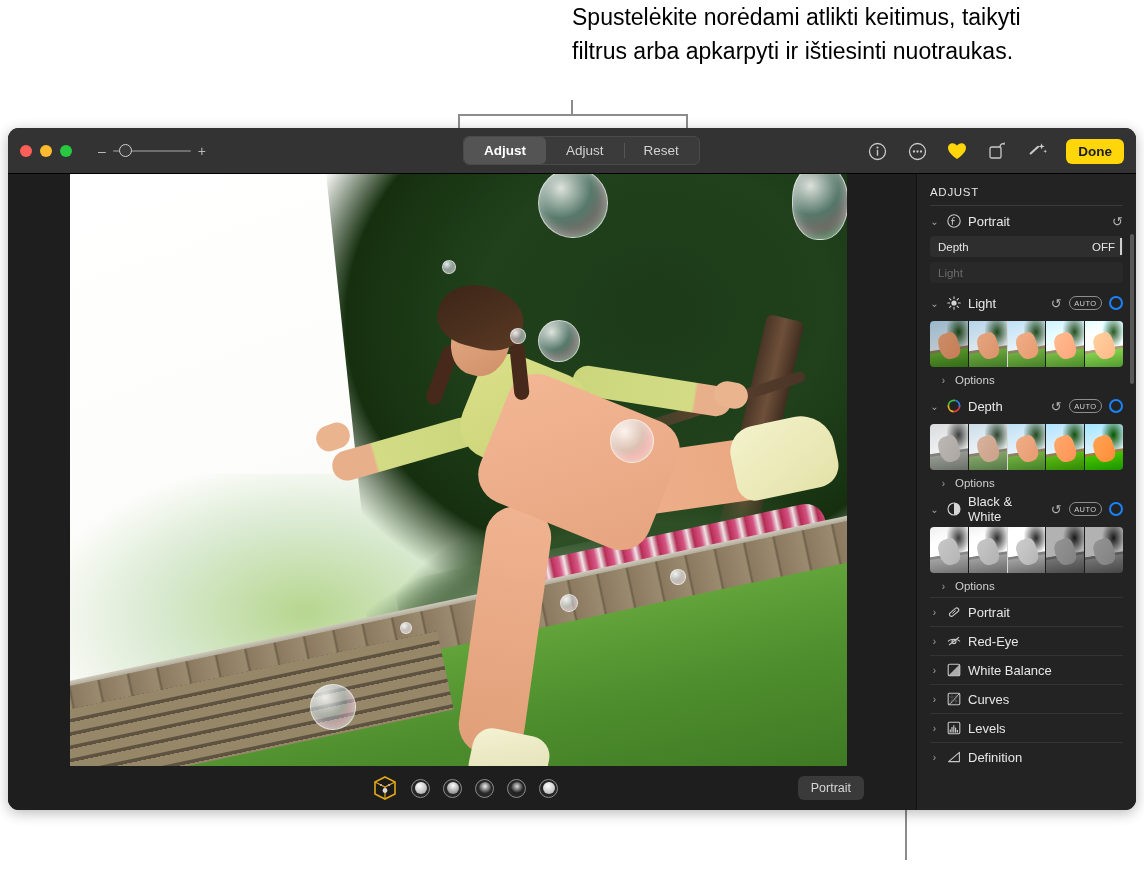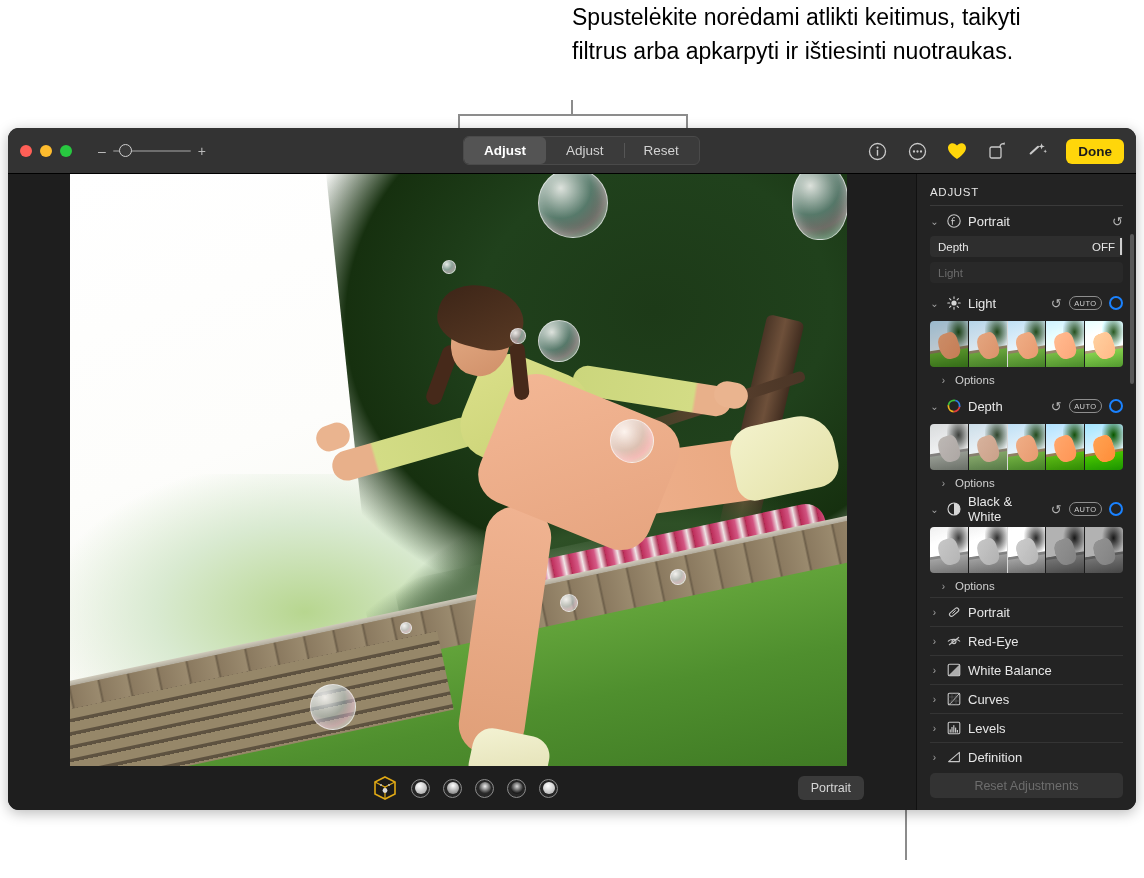--- a/index.html
+++ b/index.html
@@ -771,20 +771,17 @@
               <svg width="14" height="14" viewBox="0 0 14 14">
                 <path d="M12.4 11.6 L1.6 11.6 L12.4 2.4 Z" fill="none" stroke="#c6c6c6" stroke-width="1.1" stroke-linejoin="round"></path>
               </svg>
             </span>
             <span>Definition</span>
           </div>
 
           <div id="sidebar-scrollbar"></div>
         </div>
 
-        <div id="reset-wrap">
-          <div id="reset-adjustments">Reset Adjustments</div>
-        </div>
       </div>
 
     </div>
   </div>
 </div>
 
 </body></html>

